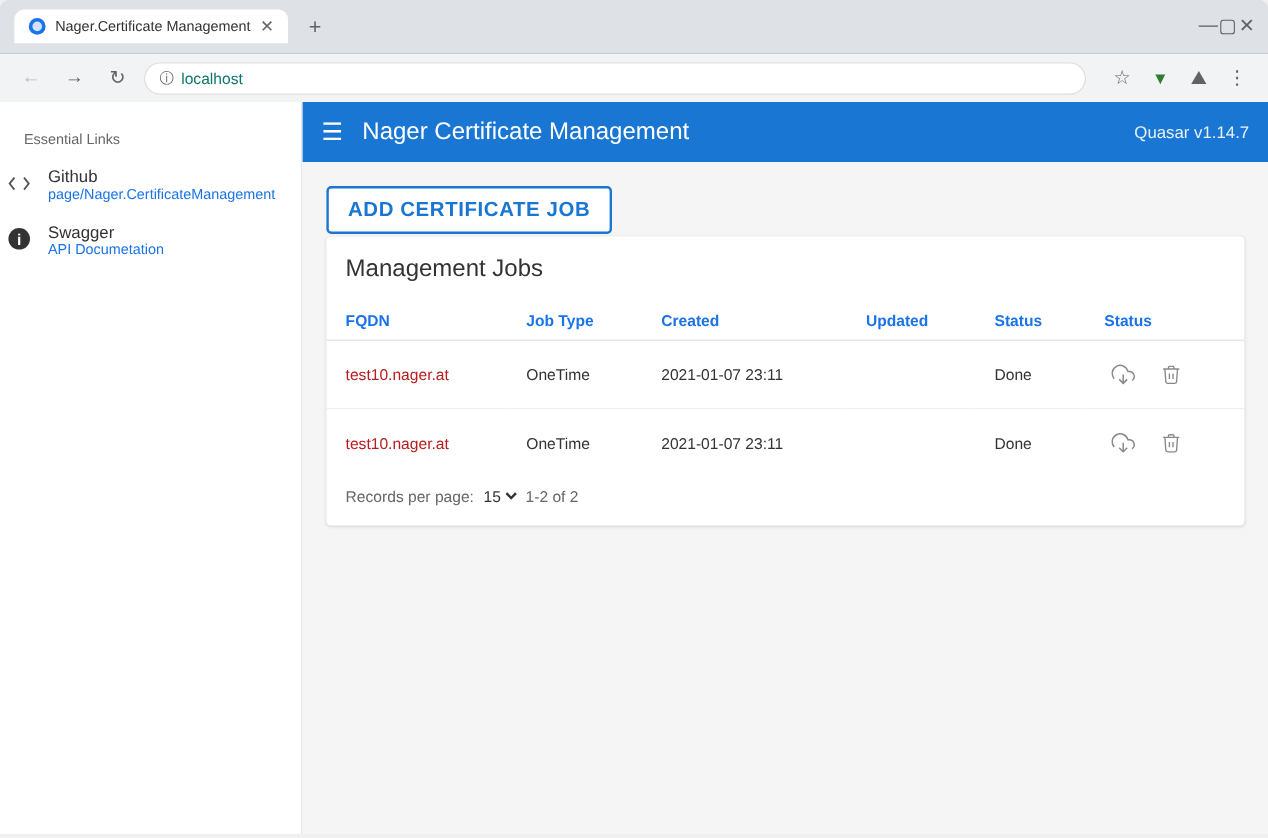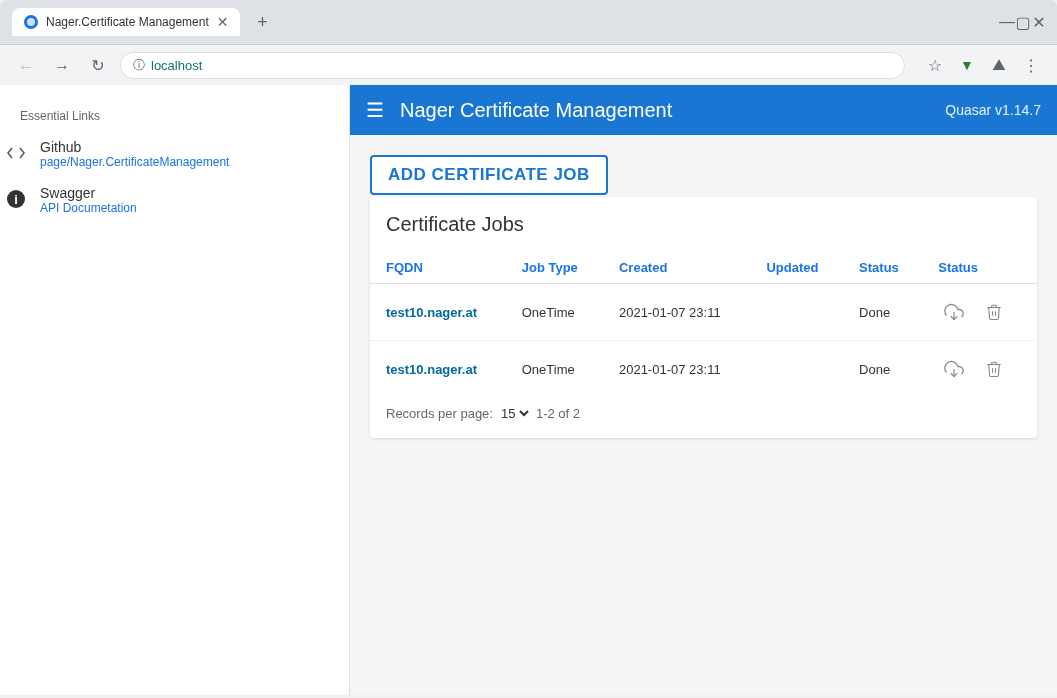--- a/index.html
+++ b/index.html
@@ -21,21 +21,21 @@
     .address-bar { flex: 1; display: flex; align-items: center; background: #fff; border: 1px solid #ddd; border-radius: 20px; padding: 4px 12px; gap: 6px; }
     .address-bar-lock { color: #5f6368; font-size: 12px; }
     .address-bar-url { font-size: 13px; color: #0f766e; flex: 1; }
     .toolbar-icons { display: flex; gap: 4px; margin-left: 8px; }
     .toolbar-icon-btn { width: 28px; height: 28px; border: none; background: none; cursor: pointer; border-radius: 50%; display: flex; align-items: center; justify-content: center; color: #5f6368; font-size: 16px; }
 
     
     .app-wrapper { display: flex; height: calc(698px - 88px); background: #fff; }
 
     
-    .sidebar { width: 350px; background: #fff; padding: 16px 0; border-right: 1px solid #e0e0e0; flex-shrink: 0; }
+    .sidebar { width: 252px; background: #fff; padding: 16px 0; border-right: 1px solid #e0e0e0; flex-shrink: 0; }
     .sidebar-section-title { font-size: 12px; color: #666; padding: 8px 20px; font-weight: 500; }
     .sidebar-item { display: flex; align-items: flex-start; padding: 8px 4px; gap: 12px; cursor: pointer; }
     .sidebar-item-icon { width: 24px; height: 24px; display: flex; align-items: center; justify-content: center; flex-shrink: 0; margin-top: 2px; }
     .sidebar-item-text { display: flex; flex-direction: column; }
     .sidebar-item-name { font-size: 14px; color: #333; font-weight: 500; }
     .sidebar-item-sub { font-size: 12px; color: #1a73e8; }
 
     
     .main-content { flex: 1; display: flex; flex-direction: column; overflow: hidden; }
 
@@ -53,21 +53,21 @@
     
     .cert-jobs-card { background: white; border-radius: 4px; box-shadow: 0 1px 3px rgba(0,0,0,0.12); padding: 16px 0; }
     .cert-jobs-title { font-size: 20px; color: #333; font-weight: 400; padding: 0 16px 16px; }
     
     .table-wrapper { width: 100%; }
     table { width: 100%; border-collapse: collapse; }
     thead tr { border-bottom: 1px solid #e0e0e0; }
     th { text-align: left; padding: 8px 16px; font-size: 13px; font-weight: 600; color: #1a73e8; }
     td { padding: 12px 16px; font-size: 13px; color: #333; border-bottom: 1px solid #f0f0f0; }
     tr:last-child td { border-bottom: none; }
-    .fqdn-link { color: #0369a1; text-decoration: none; font-weight: bold; }
+    .fqdn-link { color: #b91c1c; text-decoration: none; }
     
     .status-done { color: #333; }
     .action-btns { display: flex; gap: 8px; align-items: center; }
     .action-icon-btn { width: 32px; height: 32px; border: none; background: none; cursor: pointer; border-radius: 4px; display: flex; align-items: center; justify-content: center; color: #888; font-size: 18px; }
 
     .table-footer { display: flex; align-items: center; justify-content: flex-start; padding: 8px 16px 0; gap: 4px; font-size: 13px; color: #666; }
     .records-per-page-select { border: none; background: none; font-size: 13px; color: #333; cursor: pointer; }
     .pagination-dropdown { display: flex; align-items: center; gap: 4px; color: #333; }
   </style>
 </head>
@@ -144,21 +144,21 @@
       <span class="header-menu-icon">☰</span>
       <span class="header-title">Nager Certificate Management</span>
       <span class="header-version">Quasar v1.14.7</span>
     </div>
 
     <div class="content-area">
       <button class="add-cert-btn">ADD CERTIFICATE JOB</button>
 
       
       <div class="cert-jobs-card">
-        <div class="cert-jobs-title">Certificate Jobs</div>
+        <div class="cert-jobs-title">Management Jobs</div>
         <div class="table-wrapper">
           <table>
             <thead>
               <tr>
                 <th>FQDN</th>
                 <th>Job Type</th>
                 <th>Created</th>
                 <th>Updated</th>
                 <th>Status</th>
                 <th>Status</th>

